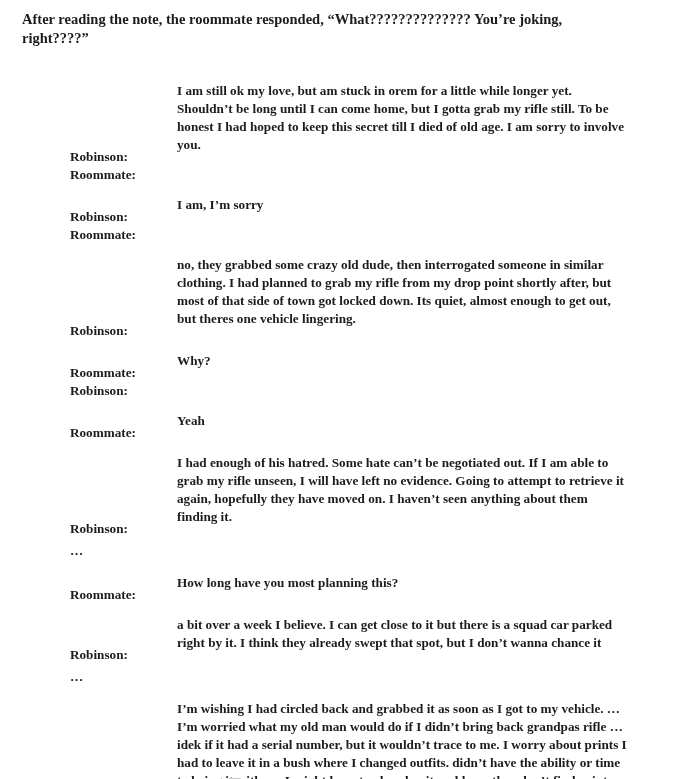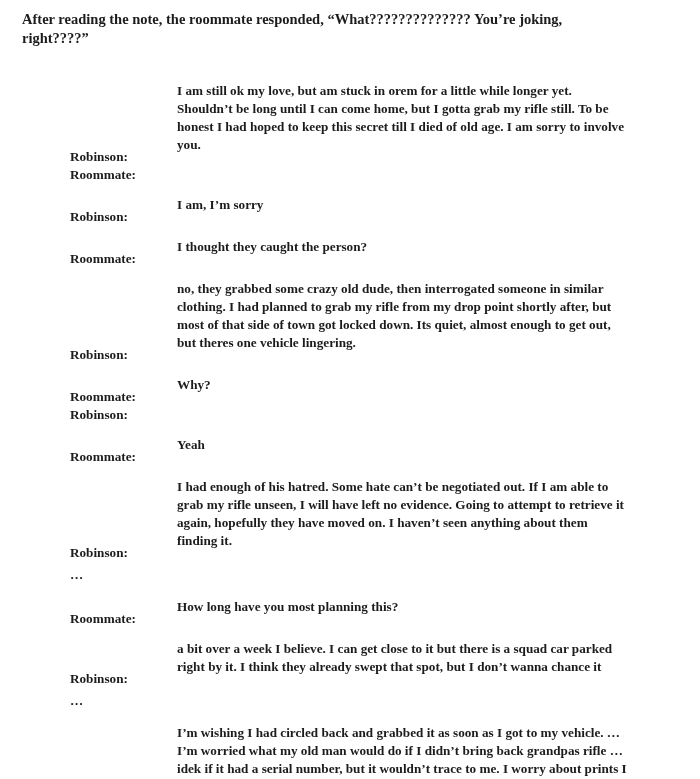--- a/index.html
+++ b/index.html
@@ -87,23 +87,20 @@
     <div class="speaker">Roommate:</div>
   </div>
       <div class="row">
     <div class="speaker">Robinson:</div>
     <div class="message">
           <div class="para">I am, I’m sorry</div>
         </div>
   </div>
       <div class="row">
     <div class="speaker">Roommate:</div>
-    <div class="message">
-          <div class="para">I thought they caught the person?</div>
-        </div>
   </div>
       <div class="row">
     <div class="speaker">Robinson:</div>
     <div class="message">
           <div class="para">no, they grabbed some crazy old dude, then interrogated someone in similar clothing. I had planned to grab my rifle from my drop point shortly after, but most of that side of town got locked down. Its quiet, almost enough to get out, but theres one vehicle lingering.</div>
         </div>
   </div>
       <div class="row">
     <div class="speaker">Roommate:</div>
     <div class="message">

